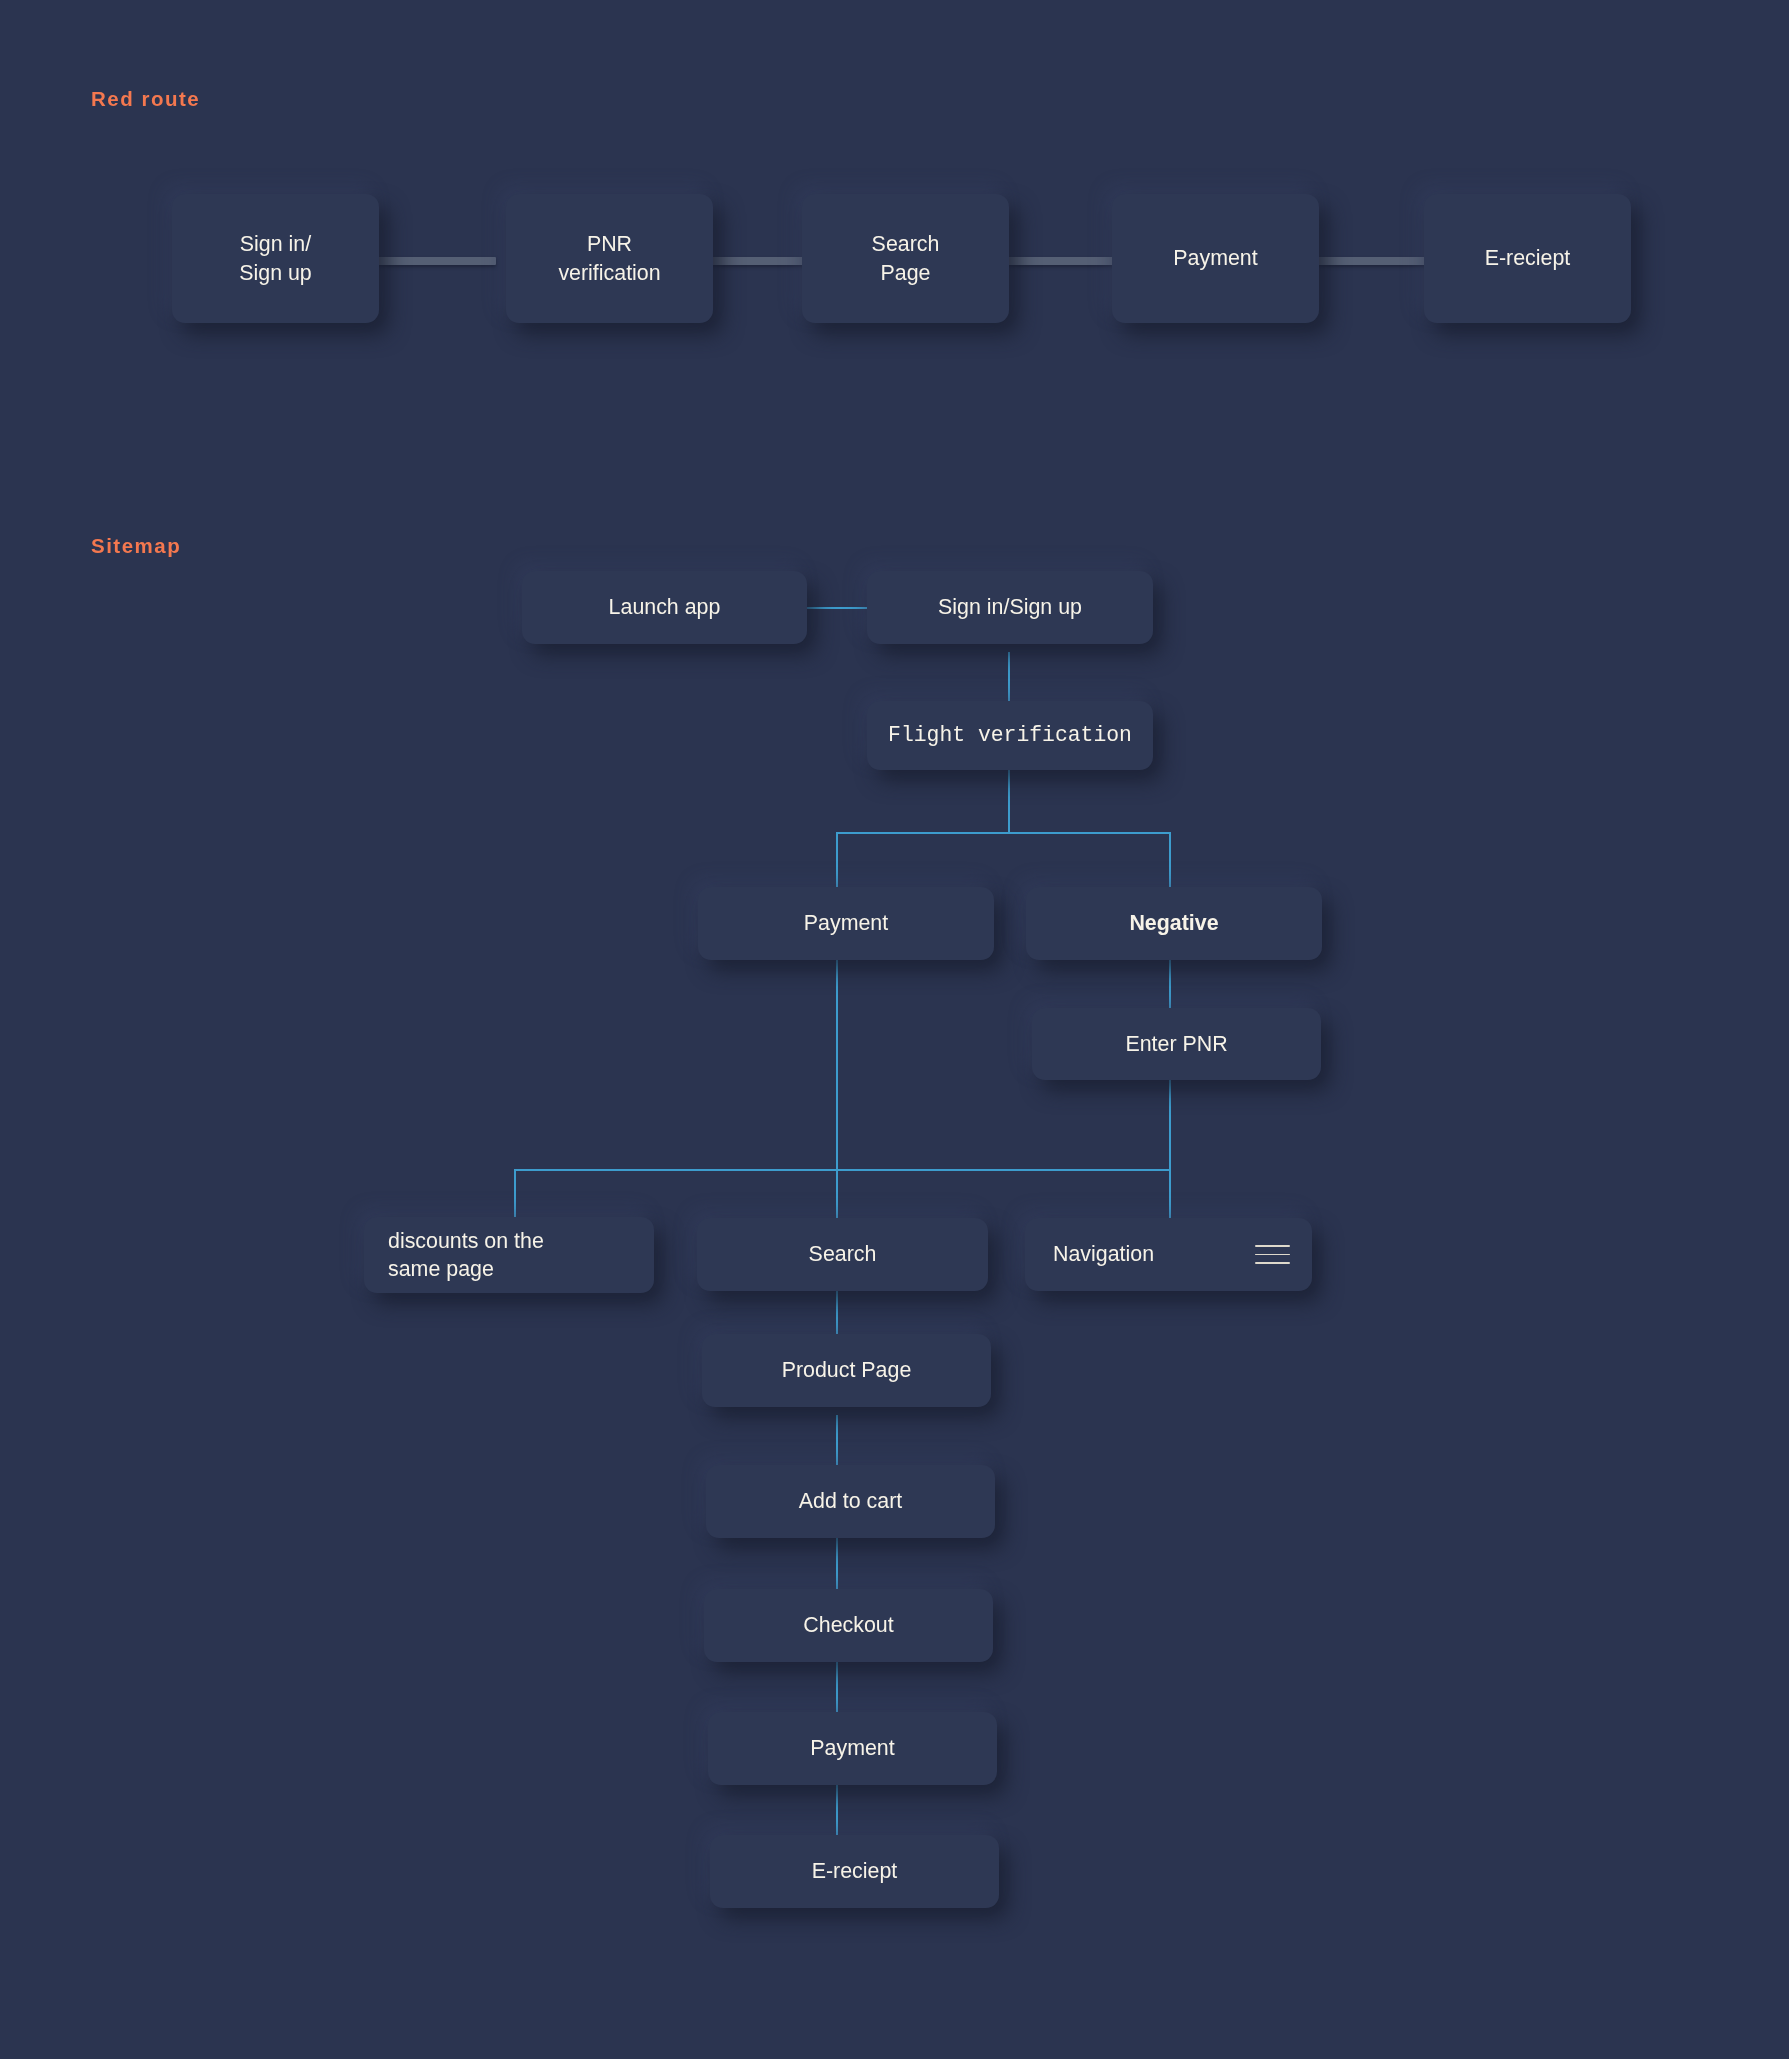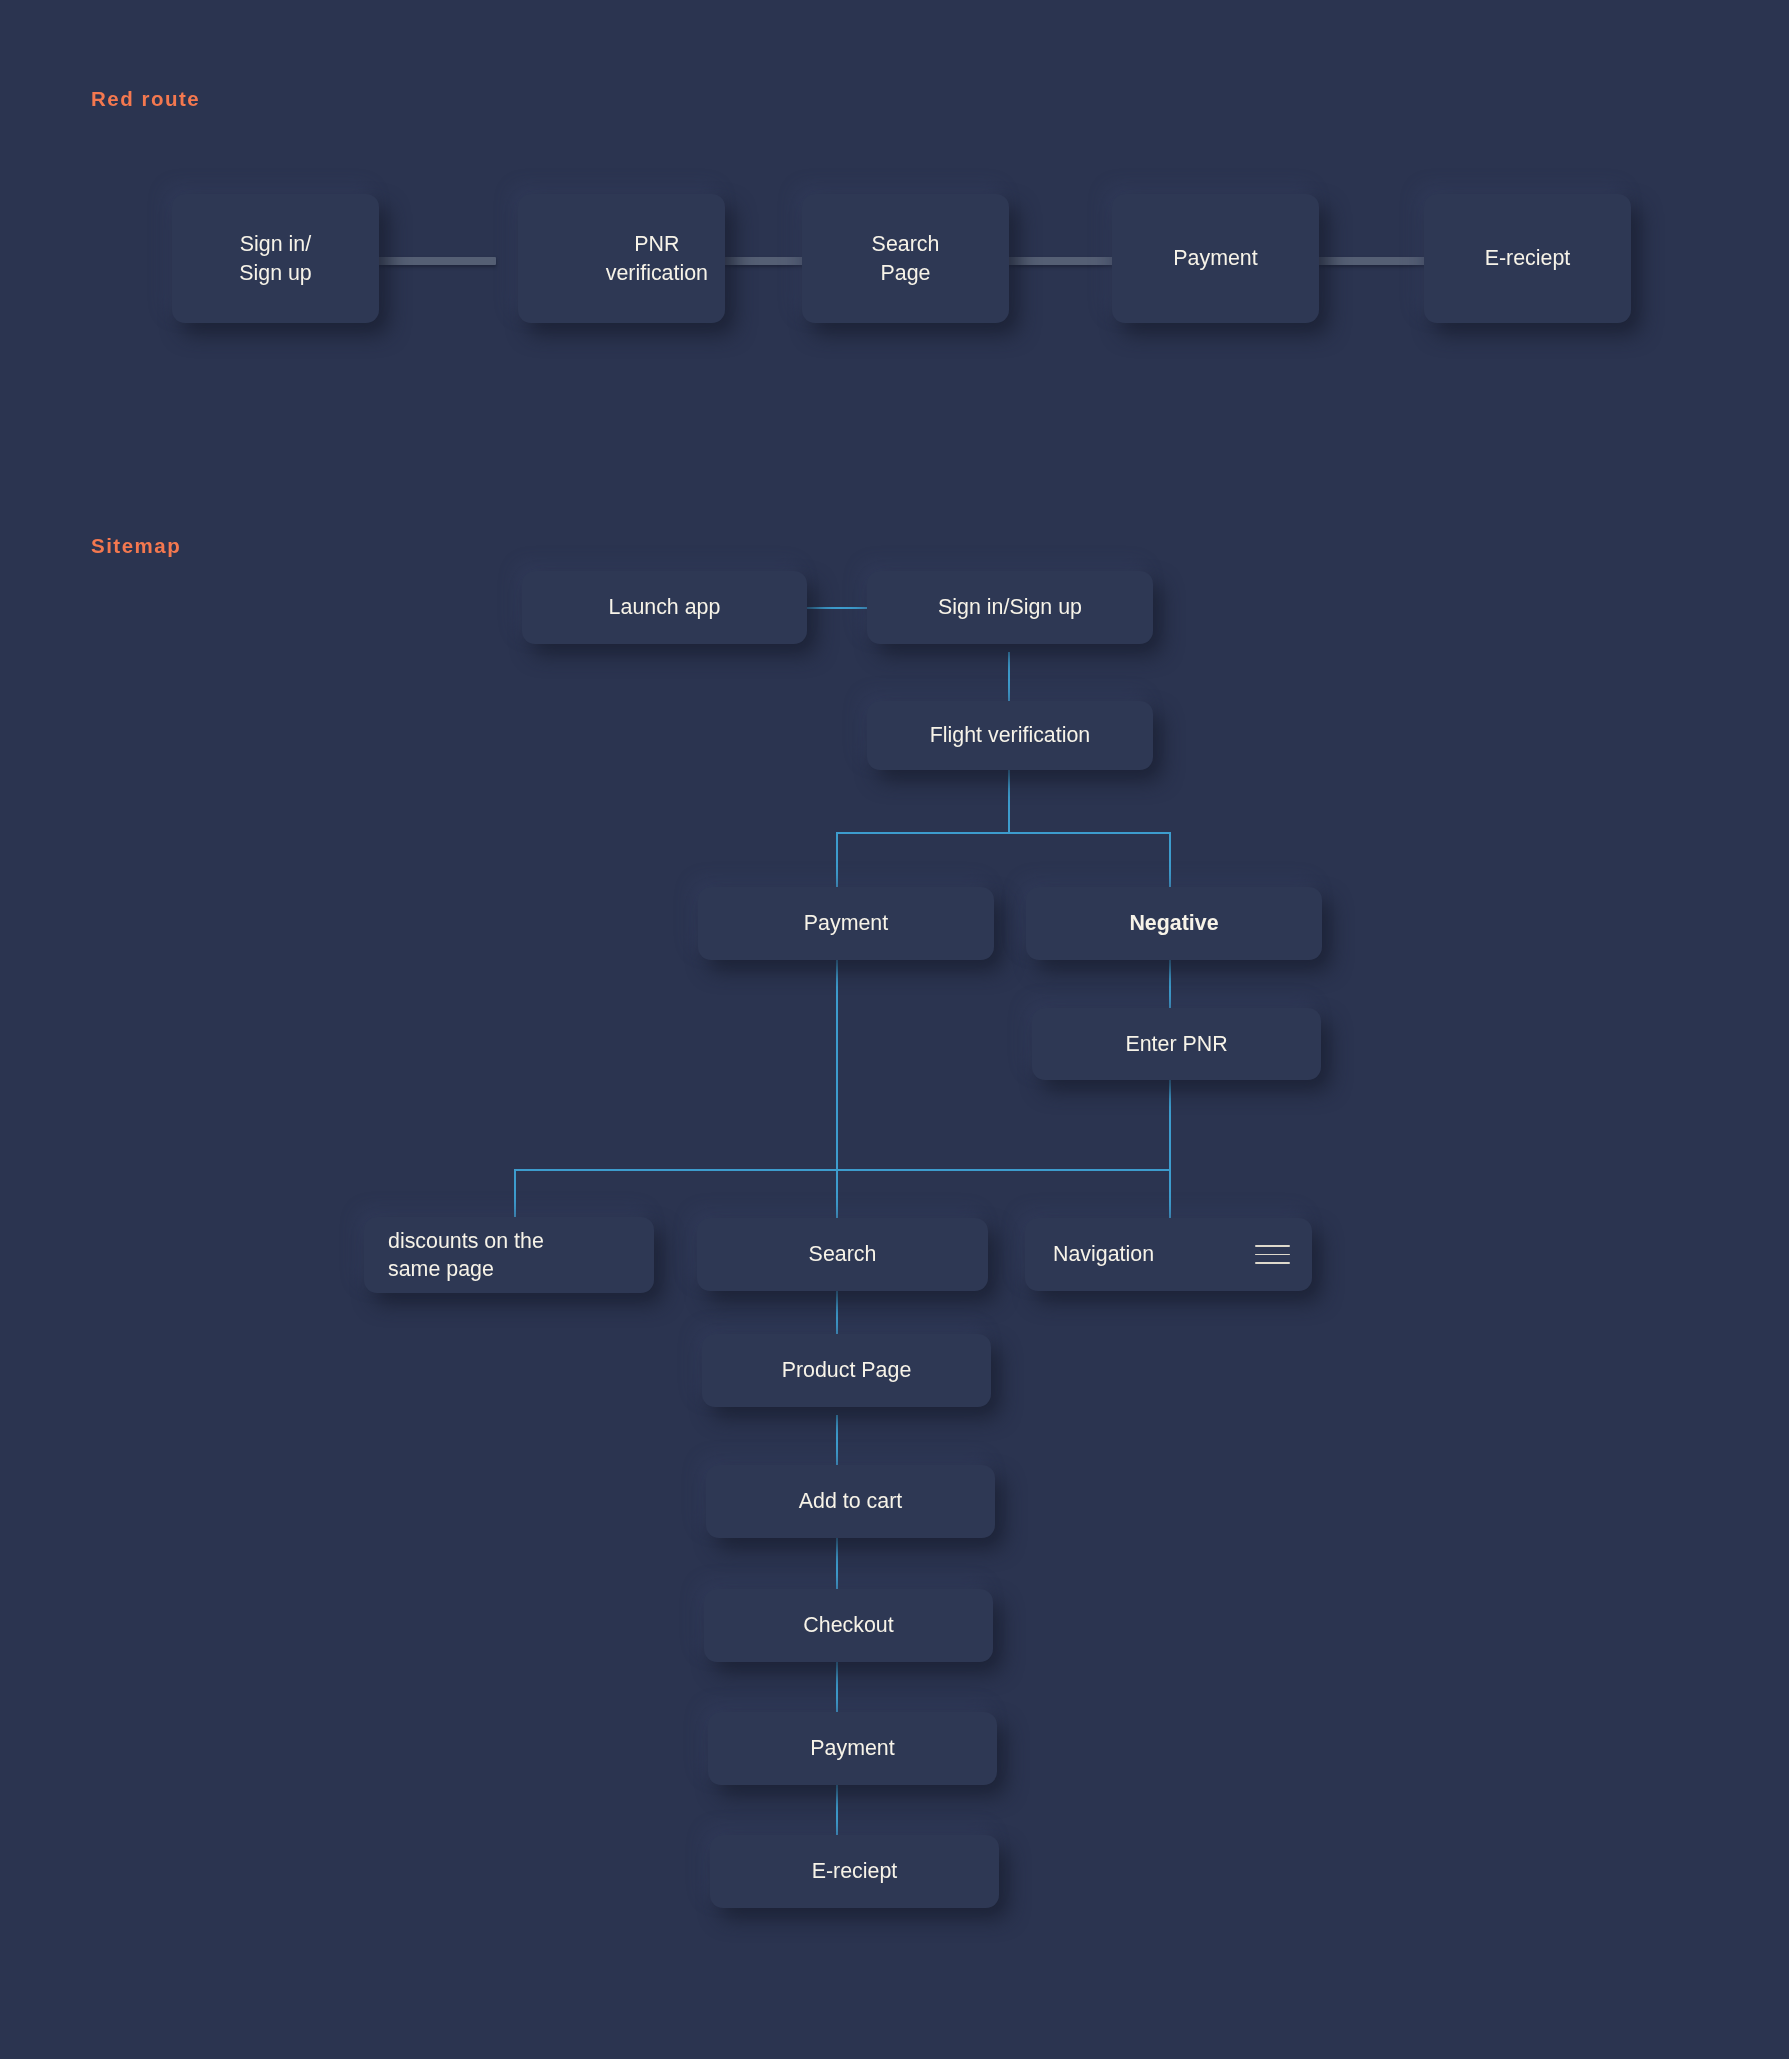--- a/index.html
+++ b/index.html
@@ -95,21 +95,21 @@
   <div class="conn grey h" style="left:368px; top:257px; width:128px;"></div>
   <div class="conn grey h" style="left:680px; top:257px; width:130px;"></div>
   <div class="conn grey h" style="left:996px; top:257px; width:117px;"></div>
   <div class="conn grey h" style="left:1309px; top:257px; width:119px;"></div>
 
   <div class="node" style="left:172px; top:194px; width:207px; height:129px;">
     <span class="label">Sign in/
 Sign up</span>
   </div>
 
-  <div class="node" style="left:518px; top:194px; width:207px; height:129px;justify-content:flex-end;">
+  <div class="node" style="left:506px; top:194px; width:207px; height:129px;">
     <span class="label">PNR
 verification</span>
   </div>
 
   <div class="node" style="left:802px; top:194px; width:207px; height:129px;">
     <span class="label">Search
 Page</span>
   </div>
 
   <div class="node" style="left:1112px; top:194px; width:207px; height:129px;">
@@ -149,21 +149,21 @@
   <div class="conn blue v" style="left:836px; top:1784px; height:61px;"></div>
 
   <div class="node" style="left:867px; top:571px; width:286px; height:73px;">
     <span class="label">Sign in/Sign up</span>
   </div>
 
   <div class="node" style="left:522px; top:571px; width:285px; height:73px;">
     <span class="label">Launch app</span>
   </div>
 
-  <div class="node" style="left:867px; top:701px; width:286px; height:69px;">
+  <div class="node" style="left:867px; top:701px; width:286px; height:69px;font-family:Liberation Mono, monospace;">
     <span class="label">Flight verification</span>
   </div>
 
   <div class="node" style="left:698px; top:887px; width:296px; height:73px;">
     <span class="label">Payment</span>
   </div>
 
   <div class="node" style="left:1026px; top:887px; width:296px; height:73px;font-weight:bold;">
     <span class="label">Negative</span>
   </div>

